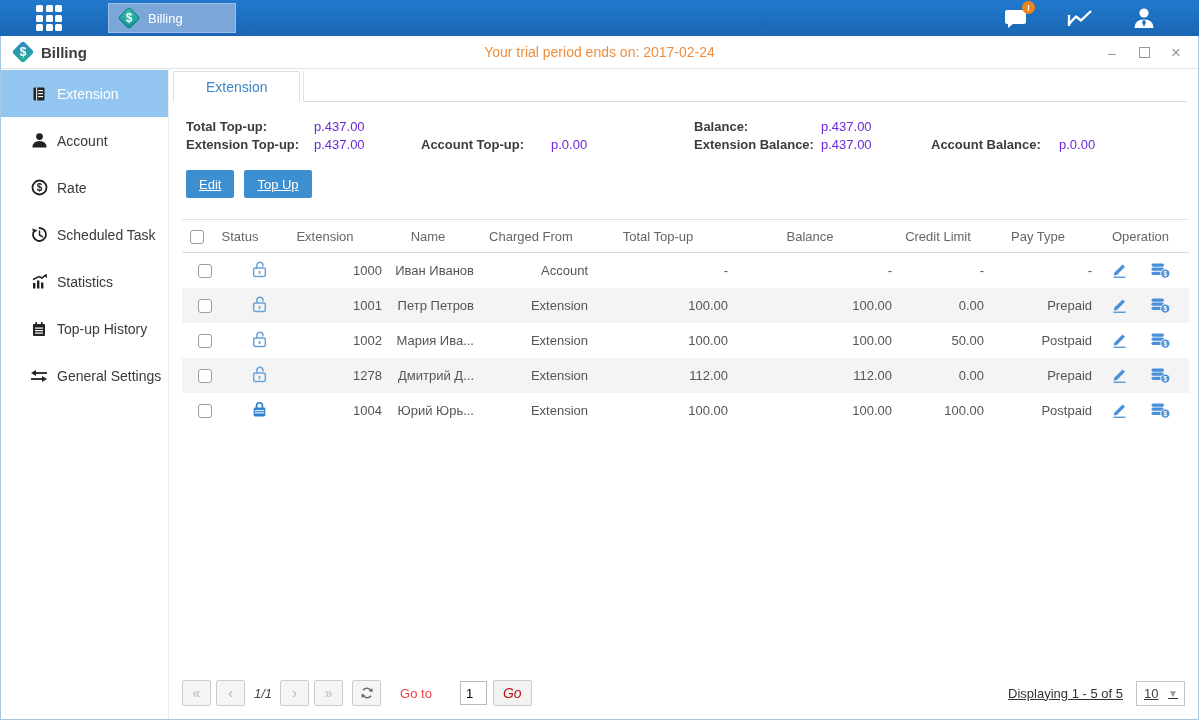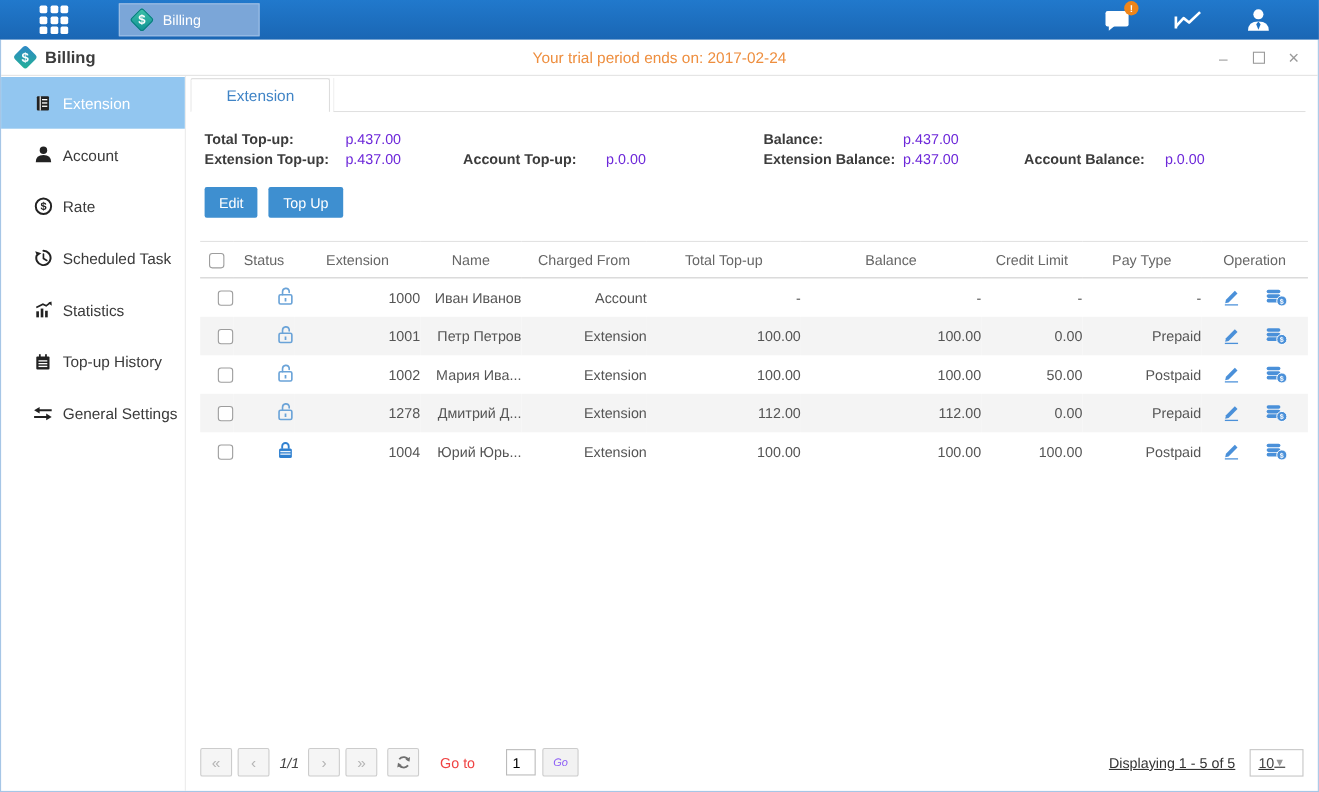--- a/index.html
+++ b/index.html
@@ -42,41 +42,41 @@
   .content { flex:1; display:flex; flex-direction:column; padding:0 11px 0 4px; min-width:0; }
   .tabstrip { display:flex; align-items:flex-end; height:32px; margin-top:1px; flex:0 0 auto; }
   .tab { height:31px; padding:0 32px; display:flex; align-items:center; font-size:14px; color:#4084c6; background:#fff; border:1px solid #ddd; border-bottom:1px solid #fff; border-radius:2px 2px 0 0; cursor:pointer; position:relative; z-index:2; }
   .tabstrip .rest { flex:1; height:31px; border-bottom:1px solid #ddd; border-left:1px solid #e4e4e4; margin-left:3px; border-radius:0 2px 0 0; }
 
   .summary { display:grid; grid-template-columns:128px 107px 130px 143px 127px 110px 128px auto; margin:17px 0 0 13px; row-gap:3px; font-size:13px; }
   .summary .lab { font-weight:bold; color:#3c3c3c; }
   .summary .val { color:#6d28d9; }
 
   .btn-row { margin:18px 0 0 13px; display:flex; gap:10px; flex:0 0 auto; }
-  .btn { background:#3e8fd0; color:#fff; font-size:13px; border:none; border-radius:2px; height:28px; padding:0 13px; cursor:pointer; font-family:"Liberation Sans",sans-serif; }
+  .btn { background:#3e8fd0; color:#fff; font-size:13px; border:none; border-radius:2px; height:28px; padding:0 13px; cursor:pointer; font-family:"Liberation Sans",sans-serif;text-decoration:underline; }
 
   
   table { border-collapse:collapse; table-layout:fixed; width:1007px; margin:21px 0 0 9px; font-size:13px; color:#555; }
   thead th { font-weight:normal; color:#666; height:33px; border-top:1px solid #e2e2e2; border-bottom:1px solid #dadada; text-align:center; }
   tbody td { height:35px; text-align:right; }
   tbody tr:nth-child(even) { background:#f4f4f4; }
   .cb { width:14px; height:14px; border:1px solid #9d9d9d; border-radius:3px; display:inline-block; background:#fff; cursor:pointer; vertical-align:middle; }
   .op-icons { display:flex; justify-content:center; gap:22px; align-items:center; }
   .op-icons .oi { cursor:pointer; display:flex; }
 
   
   .pagination { margin-top:auto; flex:0 0 auto; display:flex; align-items:center; padding:0 2px 13px 9px; font-size:13px; color:#333; }
   .pg-btn { width:29px; height:26px; border:1px solid #ccc; background:#f5f5f5; border-radius:2px; display:flex; align-items:center; justify-content:center; color:#b5b5b5; font-size:14px; margin-right:5px; cursor:pointer; }
   .pg-ind { margin:0 8px 0 4px; color:#444;font-style:italic; }
   .pg-refresh { margin-left:4px; }
   .goto-label { margin:0 28px 0 14px; color:#ef4444; }
   .goto-input { width:27px; height:24px; border:1px solid #bbb; font-size:13px; text-align:left; padding-left:5px; font-family:"Liberation Sans",sans-serif; }
-  .go-btn { height:26px; border:1px solid #ccc; background:#f2f2f2; border-radius:2px; padding:0 9px; margin-left:6px; font-size:10px; color:#8b5cf6; cursor:pointer; font-family:"Liberation Sans",sans-serif;font-style:italic; }
+  .go-btn { height:26px; border:1px solid #ccc; background:#f2f2f2; border-radius:2px; padding:0 9px; margin-left:6px; font-size:14px; color:#b91c1c; cursor:pointer; font-family:"Liberation Sans",sans-serif;font-style:italic; }
   .pg-right { margin-left:auto; display:flex; align-items:center;text-decoration:underline; }
-  .page-size { width:49px; height:25px; border:1px solid #c6c6c6; background:#fff; display:flex; align-items:center; padding:0 6px 0 7px; margin-left:13px; cursor:pointer; color:#444; }
+  .page-size { width:49px; height:25px; border:1px solid #c6c6c6; background:#fff; display:flex; align-items:center; justify-content:space-between; padding:0 6px 0 7px; margin-left:13px; cursor:pointer; color:#444; }
   .caret { color:#9a9a9a; font-size:10px; }
 </style>
 </head>
 <body>
 
 <div class="topbar">
   <div class="grid-icon">
     <span></span>
       <span></span>
       <span></span>

